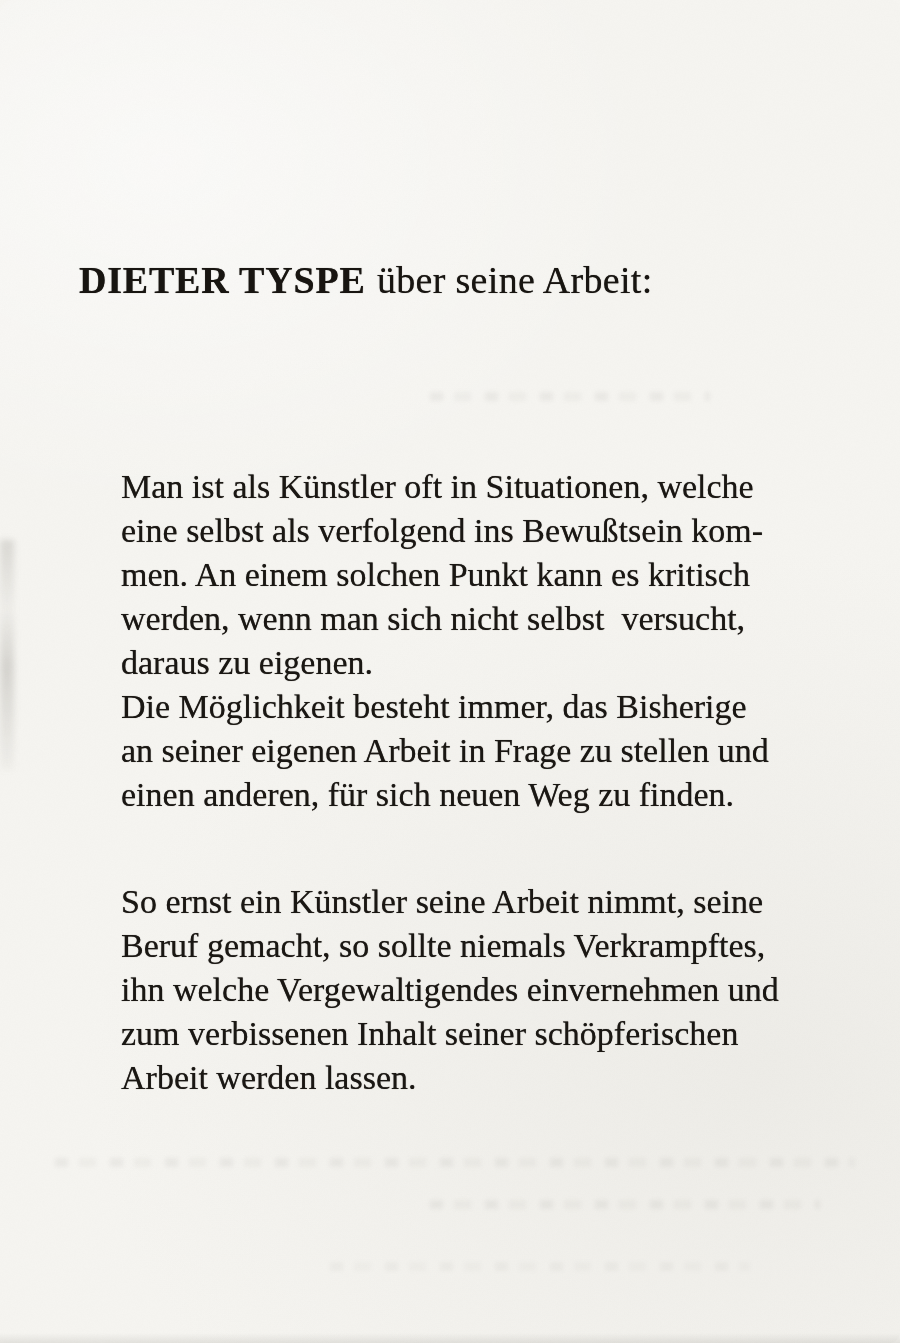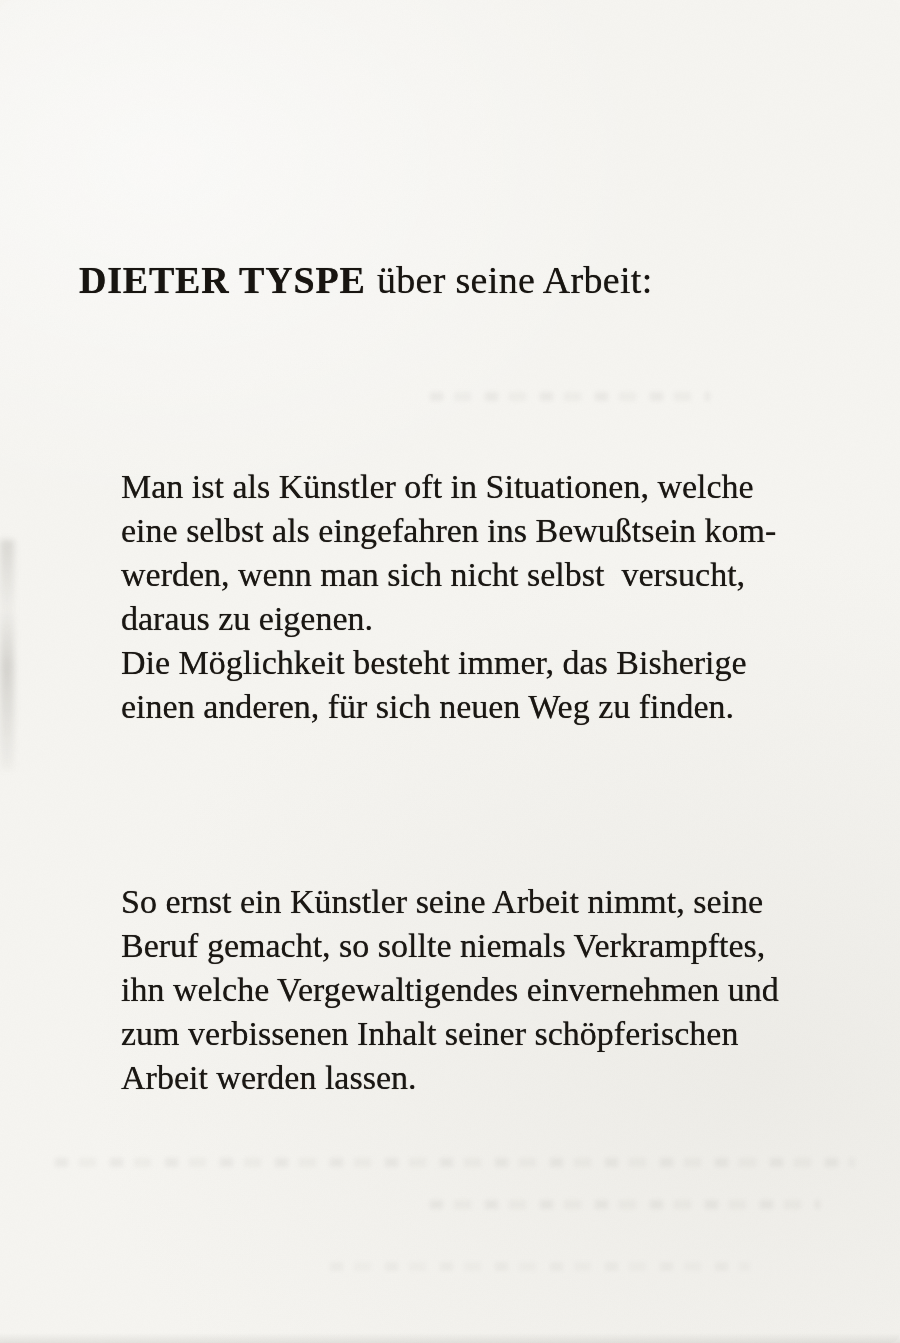--- a/index.html
+++ b/index.html
@@ -111,24 +111,26 @@
   <div class="ghost ghost-strip ghost-2"></div>
   <div class="ghost ghost-strip ghost-3"></div>
   <div class="ghost ghost-strip ghost-4"></div>
   <div class="edge-smudge"></div>
   <div class="bottom-shade"></div>
 
   <h1 class="heading"><span class="bold">DIETER TYSPE</span><span>über seine Arbeit:</span></h1>
 
   <div class="para para-1">
     <div class="line">Man ist als Künstler oft in Situationen, welche</div>
-    <div class="line">eine selbst als eingefahren ins Bewußtsein kom-</div>
+    <div class="line">eine selbst als verfolgend ins Bewußtsein kom-</div>
+    <div class="line">men. An einem solchen Punkt kann es kritisch</div>
     <div class="line">werden, wenn man sich nicht selbst  versucht,</div>
     <div class="line">daraus zu eigenen.</div>
     <div class="line">Die Möglichkeit besteht immer, das Bisherige</div>
+    <div class="line">an seiner eigenen Arbeit in Frage zu stellen und</div>
     <div class="line">einen anderen, für sich neuen Weg zu finden.</div>
   </div>
 
   <div class="para para-2">
     <div class="line">So ernst ein Künstler seine Arbeit nimmt, seine</div>
     <div class="line">Beruf gemacht, so sollte niemals Verkrampftes,</div>
     <div class="line">ihn welche Vergewaltigendes einvernehmen und</div>
     <div class="line">zum verbissenen Inhalt seiner schöpferischen</div>
     <div class="line">Arbeit werden lassen.</div>
   </div>

